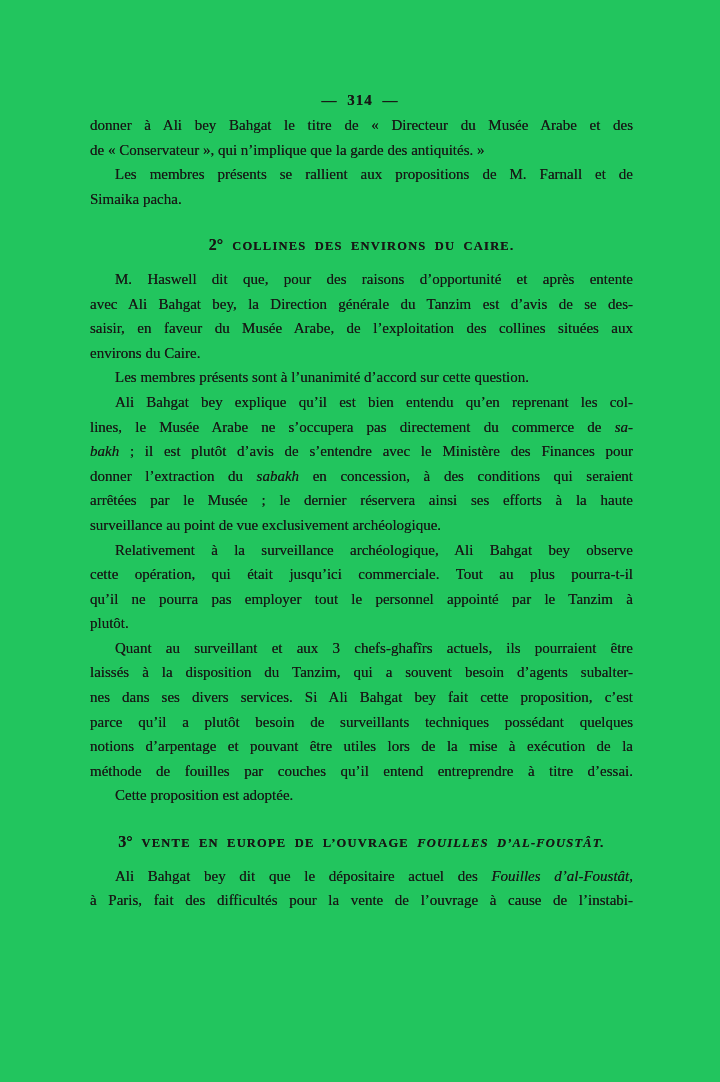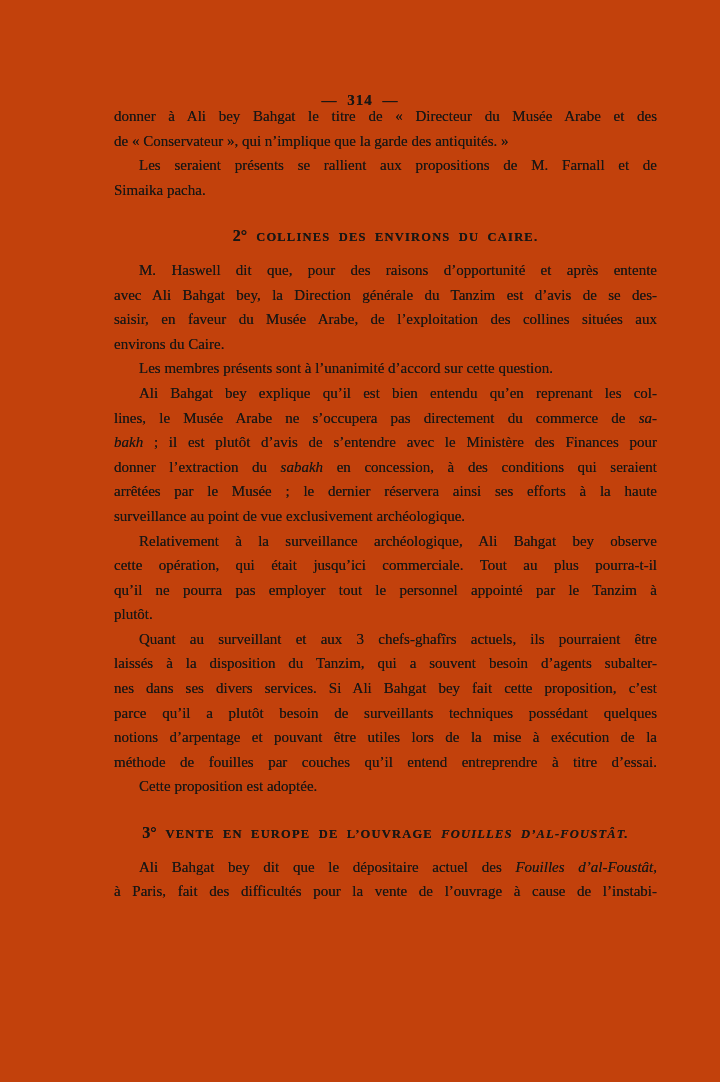--- a/index.html
+++ b/index.html
@@ -4,46 +4,45 @@
 <style>
   html, body {
     margin: 0;
     padding: 0;
     background: #ffffff;
   }
   .page {
     position: relative;
     width: 720px;
     height: 1082px;
-    background: #c2410c;
+    background: #22c55e;
     overflow: hidden;
     font-family: "Liberation Serif", "DejaVu Serif", serif;
     color: #181715;
   }
   .page-number {
     position: absolute;
     top: 92px;
     left: 0;
     width: 100%;
     text-align: center;
     font-size: 15px;
     font-weight: bold;
     letter-spacing: 1px;
     word-spacing: 5px;
     text-shadow: 0 0 0.4px rgba(20,20,20,0.75);
   }
   .text-column {
     position: absolute;
     left: 90px;
-    top: 104px;
+    top: 113px;
     width: 543px;
     font-size: 15px;
     line-height: 24.6px;
     text-shadow: 0 0 0.4px rgba(20,20,20,0.75);
-    margin-left: 24px;
   }
   .para { margin: 0; }
   .line {
     text-align: justify;
     text-align-last: justify;
     white-space: nowrap;
   }
   .line.last {
     text-align: center;
     text-align-last: left;
@@ -70,21 +69,21 @@
 <body>
 
 <div class="page">
   <div class="page-number">— 314 —</div>
   <div class="text-column">
       <div class="para">
         <div class="line"><span>donner à Ali bey Bahgat le titre de « Directeur du Musée Arabe et des</span></div>
         <div class="line last"><span>de « Conservateur », qui n’implique que la garde des antiquités. »</span></div>
       </div>
       <div class="para">
-        <div class="line indent"><span>Les seraient présents se rallient aux propositions de M. Farnall et de</span></div>
+        <div class="line indent"><span>Les membres présents se rallient aux propositions de M. Farnall et de</span></div>
         <div class="line last"><span>Simaika pacha.</span></div>
       </div>
       <div class="heading"><span class="h-num">2°</span><span class="h-sc">COLLINES DES ENVIRONS DU CAIRE.</span></div>
       <div class="para">
         <div class="line indent"><span>M. Haswell dit que, pour des raisons d’opportunité et après entente</span></div>
         <div class="line"><span>avec Ali Bahgat bey, la Direction générale du Tanzim est d’avis de se des-</span></div>
         <div class="line"><span>saisir, en faveur du Musée Arabe, de l’exploitation des collines situées aux</span></div>
         <div class="line last"><span>environs du Caire.</span></div>
       </div>
       <div class="para">

